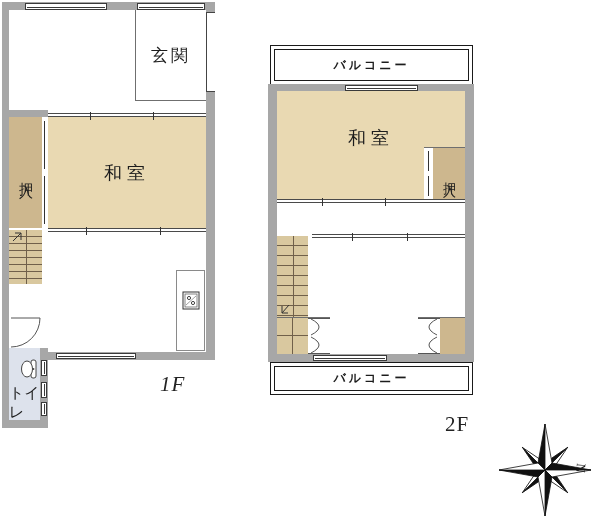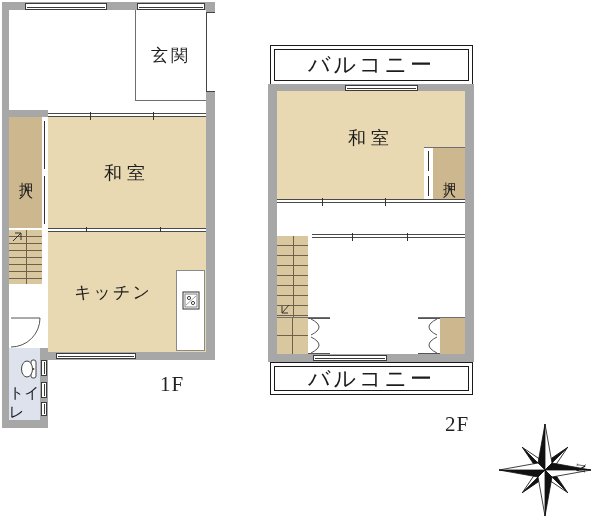--- a/index.html
+++ b/index.html
@@ -22,21 +22,21 @@
   .win-v{position:absolute;background:#fff;border:1px solid #3a3a3a;box-sizing:border-box;}
   .win-v::after{content:"";position:absolute;top:1px;bottom:1px;left:50%;width:1px;background:#3a3a3a;}
   .sline{position:absolute;height:4px;background:#fff;border-top:1px solid #4a4a4a;border-bottom:1px solid #4a4a4a;box-sizing:border-box;}
   .tick{position:absolute;width:1px;height:8px;background:#333;top:-2px;}
   .thinline{position:absolute;background:#6f6f6f;}
   .stairs1{position:absolute;background:repeating-linear-gradient(to bottom,#d9c89f 0 6px,#70604a 6px 7px);}
   .stairs2{position:absolute;background:repeating-linear-gradient(to bottom,#d9c89f 0 9px,#70604a 9px 10px);}
   .stair-rail{position:absolute;left:50%;top:0;bottom:0;width:1px;background:#70604a;}
   .balcony{position:absolute;border:1px solid #1a1a1a;background:#fff;display:flex;align-items:center;justify-content:center;}
   .balcony-inner{position:absolute;inset:3px;border:1px solid #1a1a1a;pointer-events:none;}
-  .balcony .lbl{font-size:22px;letter-spacing:3px;z-index:2;}
+  .balcony .lbl{font-size:12px;letter-spacing:3px;z-index:2;font-weight:bold;}
   .floor-label{position:absolute;font-size:21px;letter-spacing:1px;color:#222;}
   .counter{position:absolute;background:#fff;border:1px solid #8a8a8a;box-sizing:border-box;}
   .vline{position:absolute;width:1px;background:#333;}
 </style>
 </head>
 <body>
 
 <div id="canvas">
 
   <div class="abs" style="left:0;top:0;width:230px;height:440px;">
@@ -75,23 +75,20 @@
     <div class="sline" style="left:48px;top:113px;width:158px;">
       <span class="tick" style="left:42px;"></span>
       <span class="tick" style="left:105px;"></span>
     </div>
 
     <div class="sline" style="left:48px;top:228px;width:158px;">
       <span class="tick" style="left:38px;"></span>
       <span class="tick" style="left:112px;"></span>
     </div>
 
-    <div class="room tatami" style="left:48px;top:232px;width:158px;height:120px;">
-      <span class="lbl" style="font-size:17px;letter-spacing:2px;margin-right:28px;">キッチン</span>
-    </div>
     <div class="counter" style="left:176px;top:270px;width:29px;height:81px;"></div>
     <svg class="abs" style="left:182px;top:291px;" width="18" height="19" viewBox="0 0 18 19">
       <rect x="1" y="1" width="16" height="17" fill="#fff" stroke="#333" stroke-width="1"></rect>
       <rect x="3" y="3" width="12" height="13" fill="none" stroke="#666" stroke-width="0.8"></rect>
       <circle cx="7" cy="7" r="1.6" fill="none" stroke="#444"></circle>
       <circle cx="11" cy="12" r="1.6" fill="none" stroke="#444"></circle>
       <line x1="4" y1="14" x2="14" y2="5" stroke="#777" stroke-width="0.7"></line>
     </svg>
 
     <div class="win-h" style="left:56px;top:353px;width:80px;height:6px;"></div>
@@ -114,21 +111,21 @@
       <ellipse cx="7" cy="13" rx="5.5" ry="8" fill="#fff" stroke="#444" stroke-width="1"></ellipse>
       <circle cx="13.5" cy="13" r="0.9" fill="#444"></circle>
     </svg>
     <div class="room" style="left:9px;top:394px;width:31px;height:18px;">
       <span style="font-size:15px;letter-spacing:0;">トイレ</span>
     </div>
     <div class="win-v" style="left:41px;top:360px;width:6px;height:16px;"></div>
     <div class="win-v" style="left:41px;top:382px;width:6px;height:16px;"></div>
     <div class="win-v" style="left:41px;top:402px;width:6px;height:14px;"></div>
 
-    <div class="floor-label" style="left:160px;top:372px;">1F</div>
+    <div class="floor-label" style="left:160px;top:372px;font-style:italic;">1F</div>
   </div>
 
   <div class="abs" style="left:0;top:0;width:600px;height:523px;">
 
     <div class="balcony" style="left:270px;top:45px;width:201px;height:38px;">
       <div class="balcony-inner"></div>
       <span class="lbl">バルコニー</span>
     </div>
 
     <div class="wall" style="left:268px;top:84px;width:206px;height:7px;"></div>

